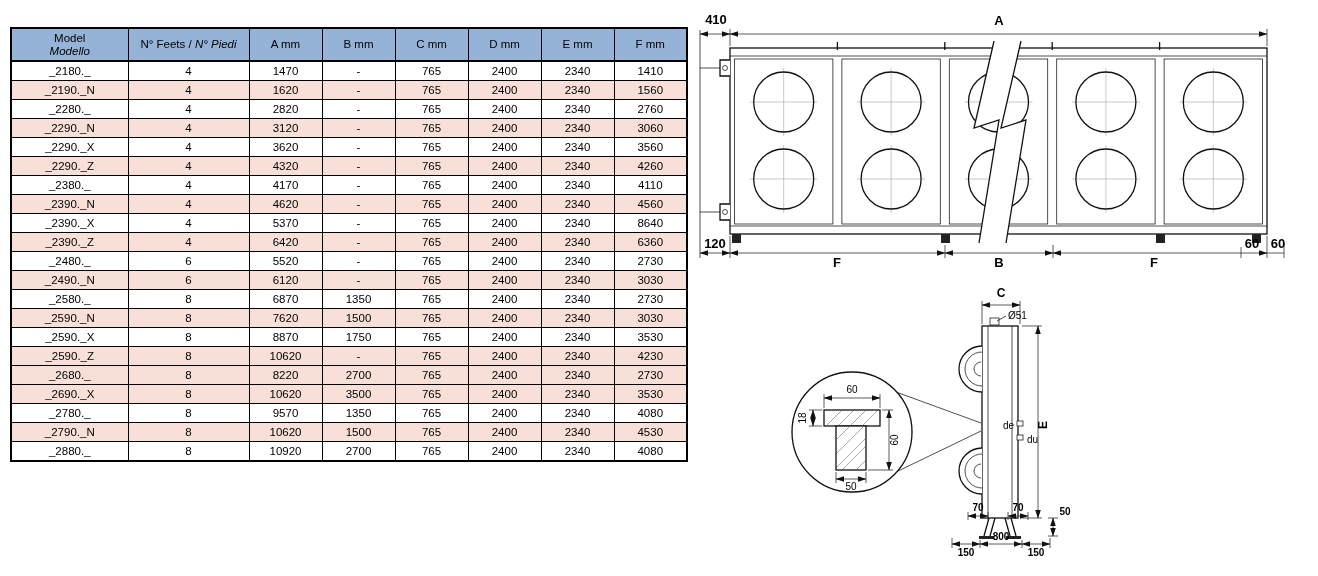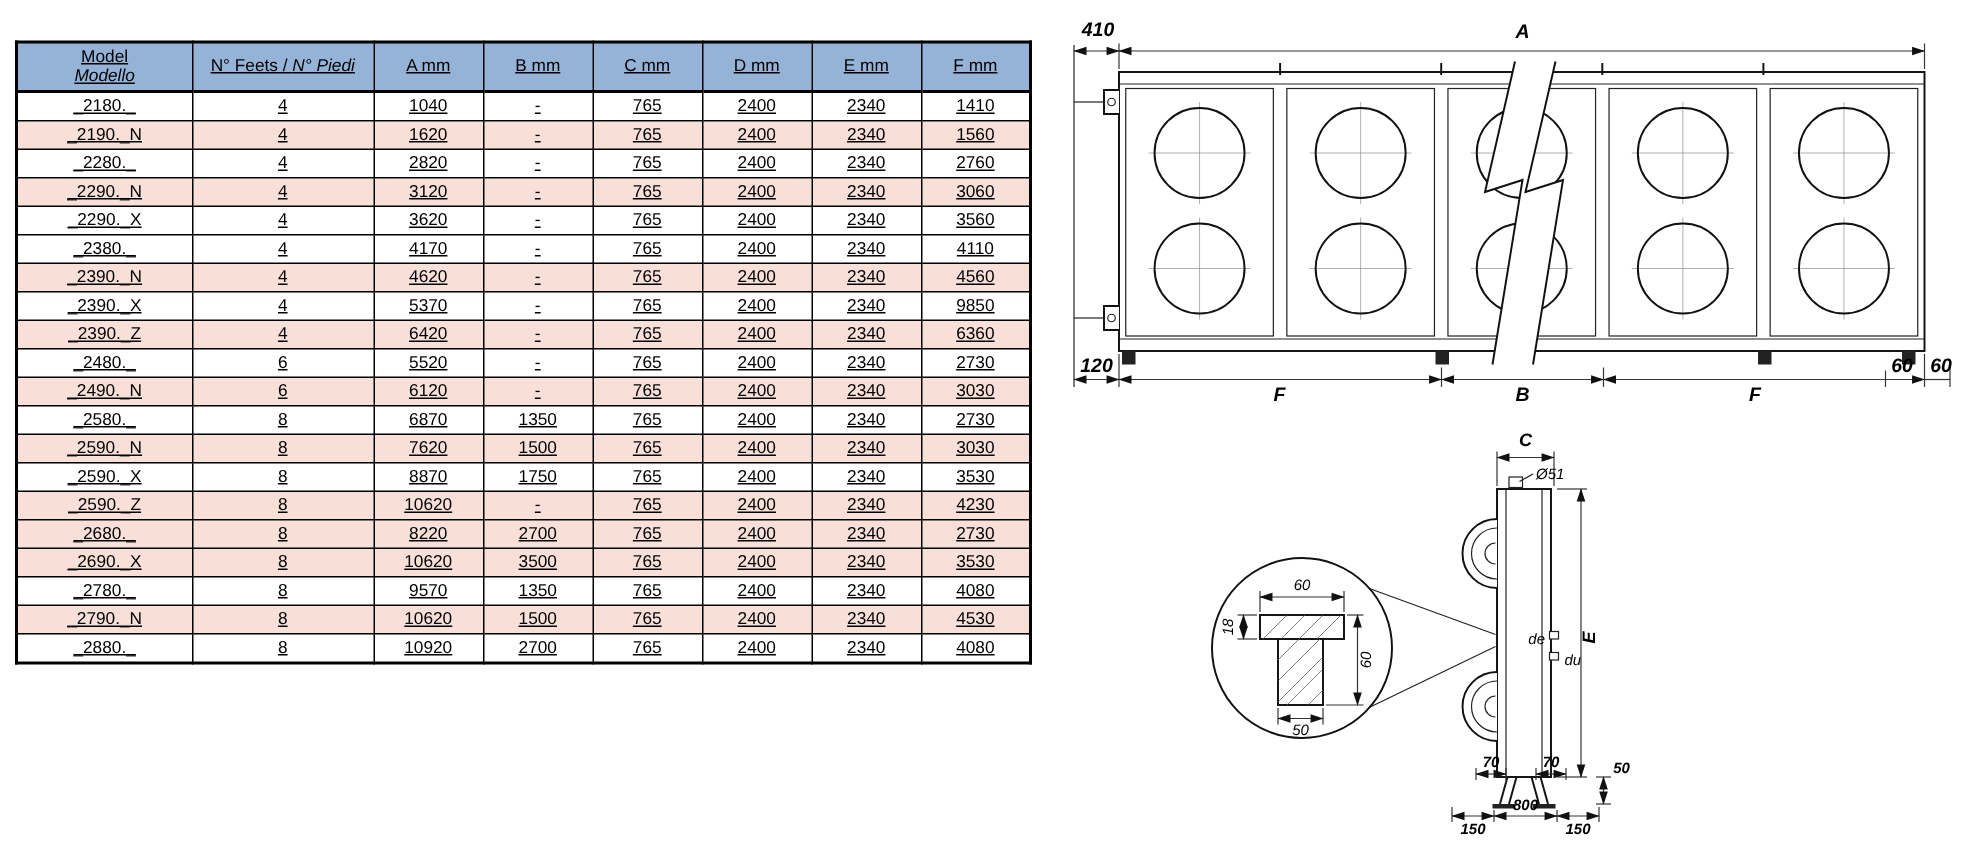--- a/index.html
+++ b/index.html
@@ -1,33 +1,33 @@
 <!DOCTYPE html>
 <html style="--header-bg: #95B3D7; --alt-row-bg: #F8E0D8;"><head>
 <meta charset="utf-8">
 <style>
   * { box-sizing: border-box; }
   html, body { margin: 0; padding: 0; }
   body { width: 1318px; height: 576px; background: #fff; font-family: "Liberation Sans", sans-serif; }
   .page { position: relative; width: 1318px; height: 576px; overflow: hidden; background: #fff; }
 
   
-  .dim-table { position: absolute; left: 10px; top: 27px; border-collapse: collapse; border: 2px solid #000; text-decoration: underline; }
+  .dim-table { position: absolute; left: 10px; top: 27px; border-collapse: collapse; border: 2px solid #000; }
   .dim-table th, .dim-table td { border: 1px solid #000; text-align: center; font-size: 11.5px; color: #000; padding: 0 2px; }
   .dim-table th { background: var(--header-bg, #95B3D7); height: 33px; font-weight: normal; line-height: 13px; white-space: nowrap; }
   .dim-table thead th { border-bottom: 2px solid #000; }
   .dim-table td { height: 18px; line-height: 18px; white-space: nowrap; }
   .dim-table tr.alt td { background: var(--alt-row-bg, #F8E0D8); }
   .col-model { width: 117px; }
   .col-feet  { width: 121px; }
   .col-dim   { width: 73px; }
   .it { font-style: italic; }
 
   
-  .drawings { position: absolute; left: 704px; top: 0; width: 606px; height: 576px; font-style: italic; }
+  .drawings { position: absolute; left: 688px; top: 0; width: 606px; height: 576px; }
   .fig { position: absolute; }
   svg text { font-family: "Liberation Sans", sans-serif; fill: #000; }
   .thin  { stroke: #222; stroke-width: 0.8; }
   .med   { stroke: #111; stroke-width: 1.3; }
   .dim   { stroke: #333; stroke-width: 0.8; }
   .cl    { stroke: #888; stroke-width: 0.45; }
   .hatch { stroke: #555; stroke-width: 0.5; }
   .arr2  { marker-start: url(#arr); marker-end: url(#arr); }
   .dimtxt  { font-size: 13px; font-weight: bold; text-anchor: middle; }
   .dimtxt2 { font-size: 12px; font-weight: bold; text-anchor: middle; }
@@ -62,21 +62,21 @@
         <th>C mm</th>
         <th>D mm</th>
         <th>E mm</th>
         <th>F mm</th>
       </tr>
     </thead>
     <tbody>
         <tr>
           <td>_2180._</td>
           <td>4</td>
-          <td>1040</td>
+          <td>1470</td>
           <td>-</td>
           <td>765</td>
           <td>2400</td>
           <td>2340</td>
           <td>1410</td>
         </tr>
         <tr class="alt">
           <td>_2190._N</td>
           <td>4</td>
           <td>1620</td>
@@ -109,20 +109,30 @@
         <tr>
           <td>_2290._X</td>
           <td>4</td>
           <td>3620</td>
           <td>-</td>
           <td>765</td>
           <td>2400</td>
           <td>2340</td>
           <td>3560</td>
         </tr>
+        <tr class="alt">
+          <td>_2290._Z</td>
+          <td>4</td>
+          <td>4320</td>
+          <td>-</td>
+          <td>765</td>
+          <td>2400</td>
+          <td>2340</td>
+          <td>4260</td>
+        </tr>
         <tr>
           <td>_2380._</td>
           <td>4</td>
           <td>4170</td>
           <td>-</td>
           <td>765</td>
           <td>2400</td>
           <td>2340</td>
           <td>4110</td>
         </tr>
@@ -137,21 +147,21 @@
           <td>4560</td>
         </tr>
         <tr>
           <td>_2390._X</td>
           <td>4</td>
           <td>5370</td>
           <td>-</td>
           <td>765</td>
           <td>2400</td>
           <td>2340</td>
-          <td>9850</td>
+          <td>8640</td>
         </tr>
         <tr class="alt">
           <td>_2390._Z</td>
           <td>4</td>
           <td>6420</td>
           <td>-</td>
           <td>765</td>
           <td>2400</td>
           <td>2340</td>
           <td>6360</td>

